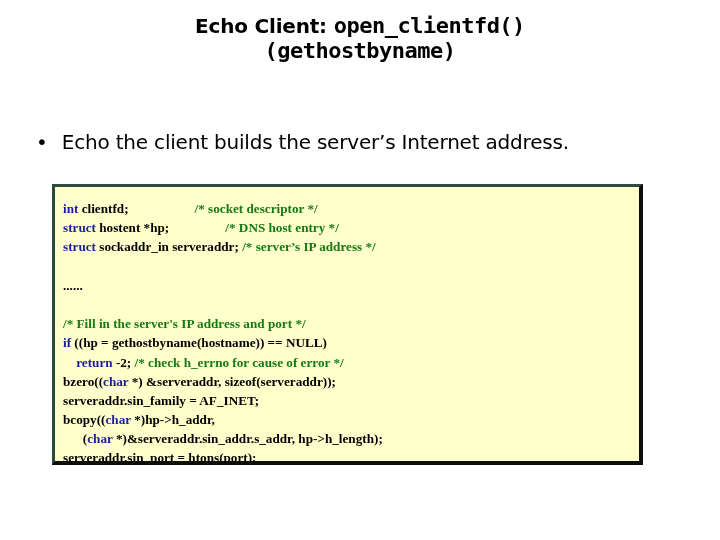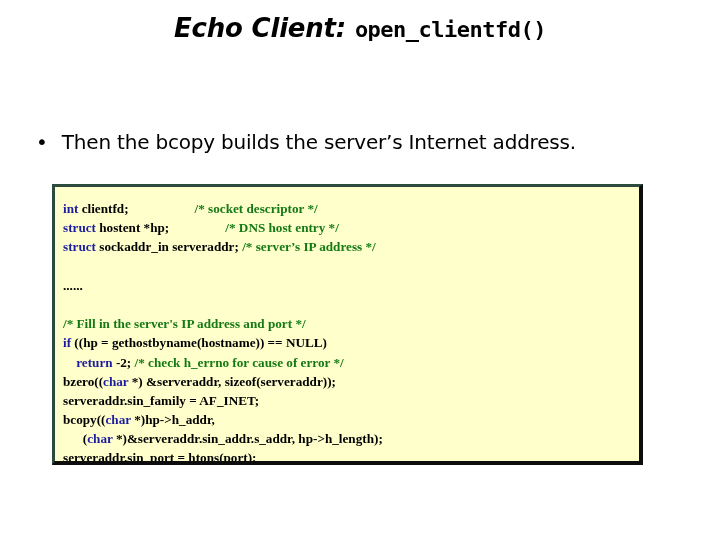--- a/index.html
+++ b/index.html
@@ -29,23 +29,22 @@
     text-align: center;
     line-height: 1.12;
   }
   .title-line {
     display: block;
     color: #000000;
   }
   .title-plain {
     font-family: "DejaVu Sans", sans-serif;
     font-weight: bold;
-    font-size: 26px;
+    font-size: 20px;
     letter-spacing: -0.2px;
-    font-style: italic;
   }
   .title-mono {
     font-family: "DejaVu Sans Mono", monospace;
     font-weight: bold;
     font-size: 22px;
     letter-spacing: -0.5px;
   }
 
   
   .bullet-row {
@@ -103,24 +102,25 @@
   .cmt     { color: #157a15; }
   .plain   { color: #000000; }
 </style>
 </head>
 <body>
 
 <div class="slide">
 
   <div class="title-block">
     <span class="title-line"><span class="title-plain">Echo Client: </span><span class="title-mono">open_clientfd()</span></span>
+    <span class="title-line title-mono">(gethostbyname)</span>
   </div>
 
   <div class="bullet-row">
     <span class="bullet-marker">•</span>
-    <span class="bullet-text">Then the bcopy builds the server’s Internet address.</span>
+    <span class="bullet-text">Echo the client builds the server’s Internet address.</span>
   </div>
 
   <div class="code-box">
     <div class="code-inner" id="code-inner"><span class="code-line"><span class="kw">int</span><span class="plain"> clientfd;                    </span><span class="cmt">/* socket descriptor */</span></span><span class="code-line"><span class="kw">struct</span><span class="plain"> hostent *hp;                 </span><span class="cmt">/* DNS host entry */</span></span><span class="code-line"><span class="kw">struct</span><span class="plain"> sockaddr_in serveraddr; </span><span class="cmt">/* server’s IP address */</span></span><span class="code-line">&nbsp;</span><span class="code-line"><span class="plain">......</span></span><span class="code-line">&nbsp;</span><span class="code-line"><span class="cmt">/* Fill in the server's IP address and port */</span></span><span class="code-line"><span class="kw">if</span><span class="plain"> ((hp = gethostbyname(hostname)) == NULL)</span></span><span class="code-line"><span class="plain">    </span><span class="kw">return</span><span class="plain"> -2; </span><span class="cmt">/* check h_errno for cause of error */</span></span><span class="code-line"><span class="plain">bzero((</span><span class="kw">char</span><span class="plain"> *) &amp;serveraddr, sizeof(serveraddr));</span></span><span class="code-line"><span class="plain">serveraddr.sin_family = AF_INET;</span></span><span class="code-line"><span class="plain">bcopy((</span><span class="kw">char</span><span class="plain"> *)hp-&gt;h_addr,</span></span><span class="code-line"><span class="plain">      (</span><span class="kw">char</span><span class="plain"> *)&amp;serveraddr.sin_addr.s_addr, hp-&gt;h_length);</span></span><span class="code-line"><span class="plain">serveraddr.sin_port = htons(port);</span></span></div>
   </div>
 
 </div>
 
 </body></html>

